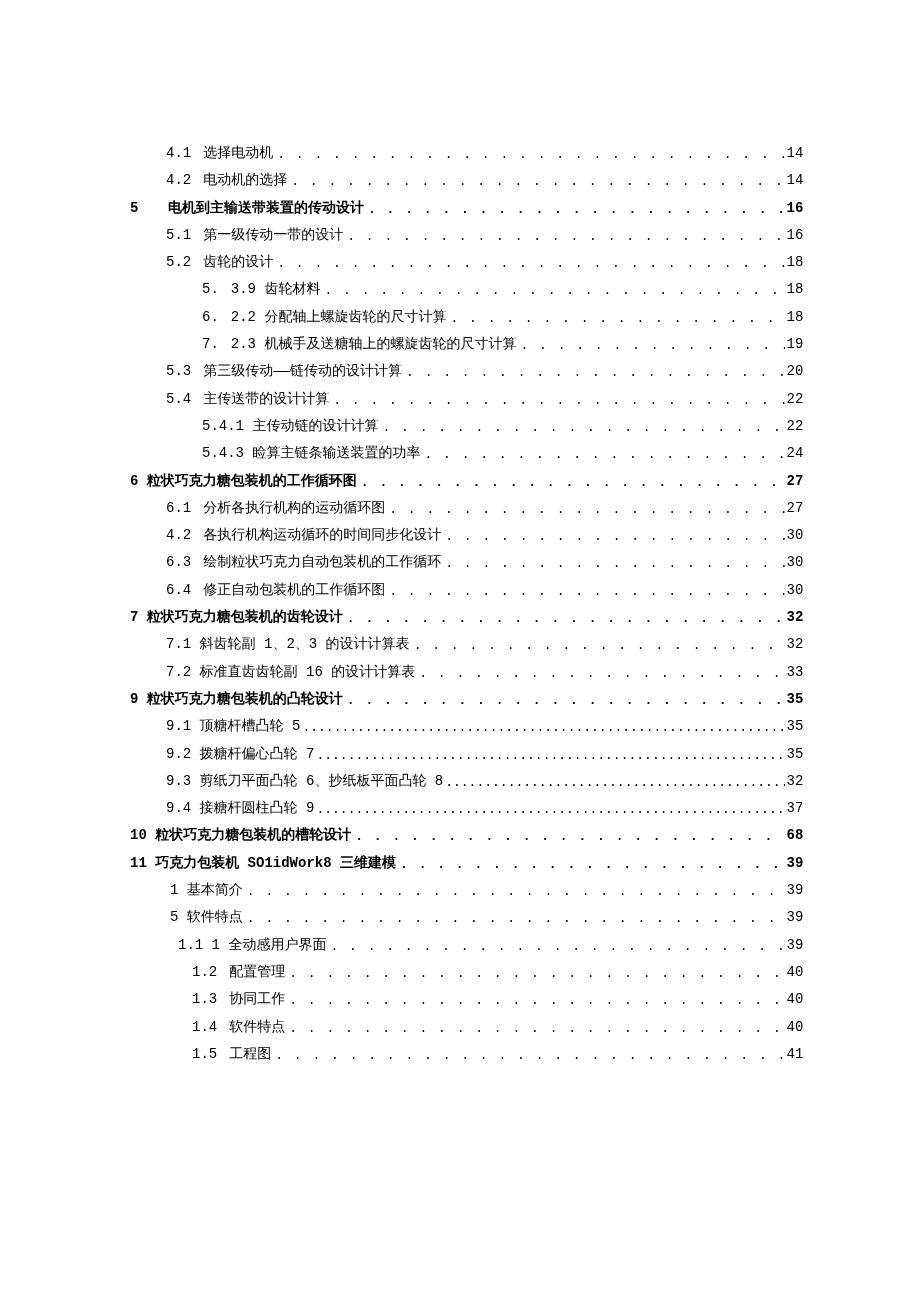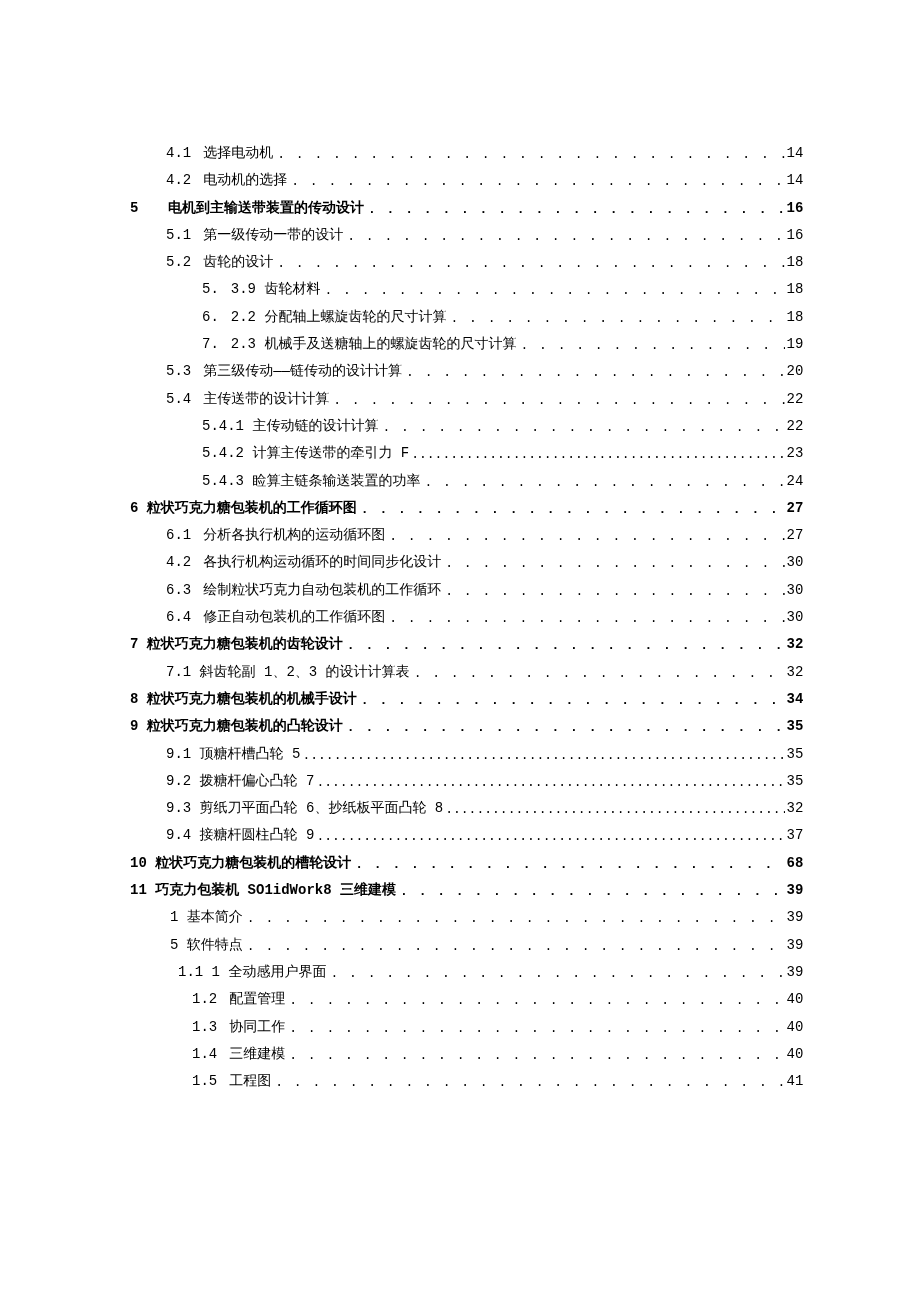--- a/index.html
+++ b/index.html
@@ -121,25 +121,20 @@
         <span class="title">主传送带的设计计算</span>
         <span class="dots"></span>
         <span class="pg">22</span>
       </div>
       <div class="row lvl3">
         <span class="title">5.4.1 主传动链的设计计算</span>
         <span class="dots"></span>
         <span class="pg">22</span>
       </div>
       <div class="row lvl3">
-        <span class="title">5.4.2 计算主传送带的牵引力 F</span>
-        <span class="dotsTight"></span>
-        <span class="pg">23</span>
-      </div>
-      <div class="row lvl3">
         <span class="title">5.4.3 睑算主链条输送装置的功率</span>
         <span class="dots"></span>
         <span class="pg">24</span>
       </div>
       <div class="row lvl0alt">
         <span class="title">6 粒状巧克力糖包装机的工作循环图</span>
         <span class="dots"></span>
         <span class="pg">27</span>
       </div>
       <div class="row lvl1">
@@ -169,24 +164,24 @@
       <div class="row lvl0alt" style="">
         <span class="title">7 粒状巧克力糖包装机的齿轮设计</span>
         <span class="dots"></span>
         <span class="pg">32</span>
       </div>
       <div class="row lvl1b">
         <span class="title">7.1 斜齿轮副 1、2、3 的设计计算表</span>
         <span class="dots"></span>
         <span class="pg">32</span>
       </div>
-      <div class="row lvl0alt">
-        <span class="title">8 粒状巧克力糖包装机的机械手设计</span>
-        <span class="dots"></span>
-        <span class="pg">34</span>
+      <div class="row lvl1b">
+        <span class="title">7.2 标准直齿齿轮副 16 的设计计算表</span>
+        <span class="dots"></span>
+        <span class="pg">33</span>
       </div>
       <div class="row lvl0alt">
         <span class="title">9 粒状巧克力糖包装机的凸轮设计</span>
         <span class="dots"></span>
         <span class="pg">35</span>
       </div>
       <div class="row lvl1b">
         <span class="title">9.1 顶糖杆槽凸轮 5</span>
         <span class="dotsTight"></span>
         <span class="pg">35</span>
@@ -238,21 +233,21 @@
         <span class="pg">40</span>
       </div>
       <div class="row lvl2c">
         <span class="subnum">1.3</span>
         <span class="title">协同工作</span>
         <span class="dots"></span>
         <span class="pg">40</span>
       </div>
       <div class="row lvl2c">
         <span class="subnum">1.4</span>
-        <span class="title">三维建模</span>
+        <span class="title">软件特点</span>
         <span class="dots"></span>
         <span class="pg">40</span>
       </div>
       <div class="row lvl2c">
         <span class="subnum">1.5</span>
         <span class="title">工程图</span>
         <span class="dots"></span>
         <span class="pg">41</span>
       </div>
     </div>

